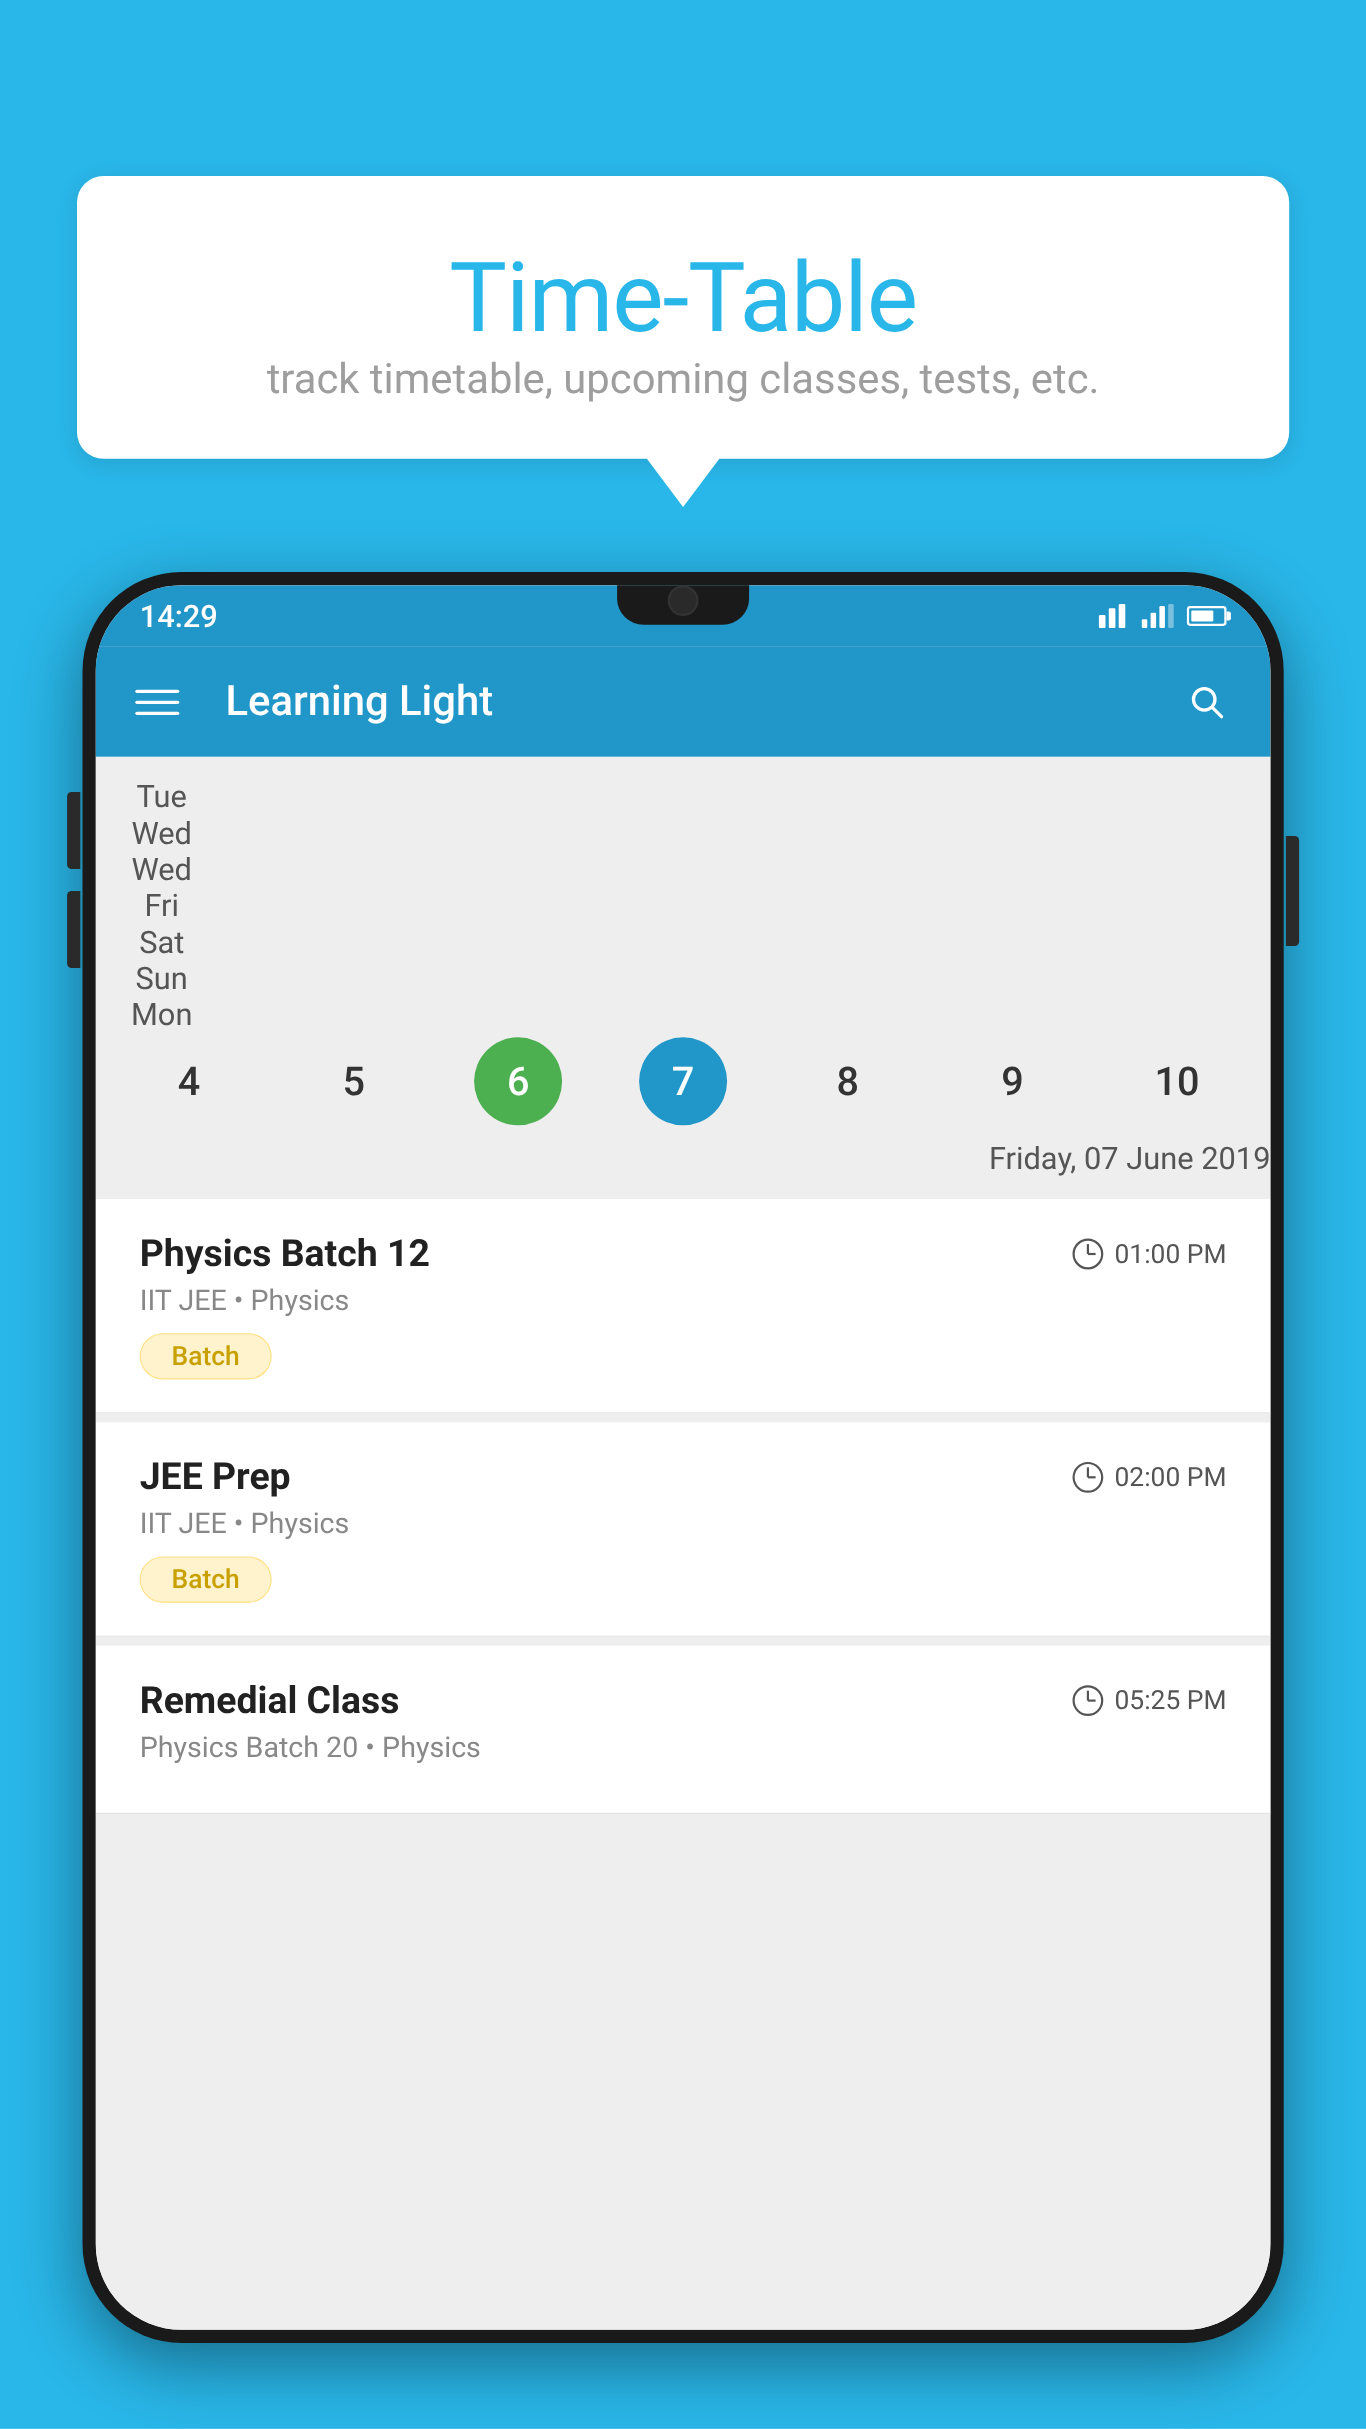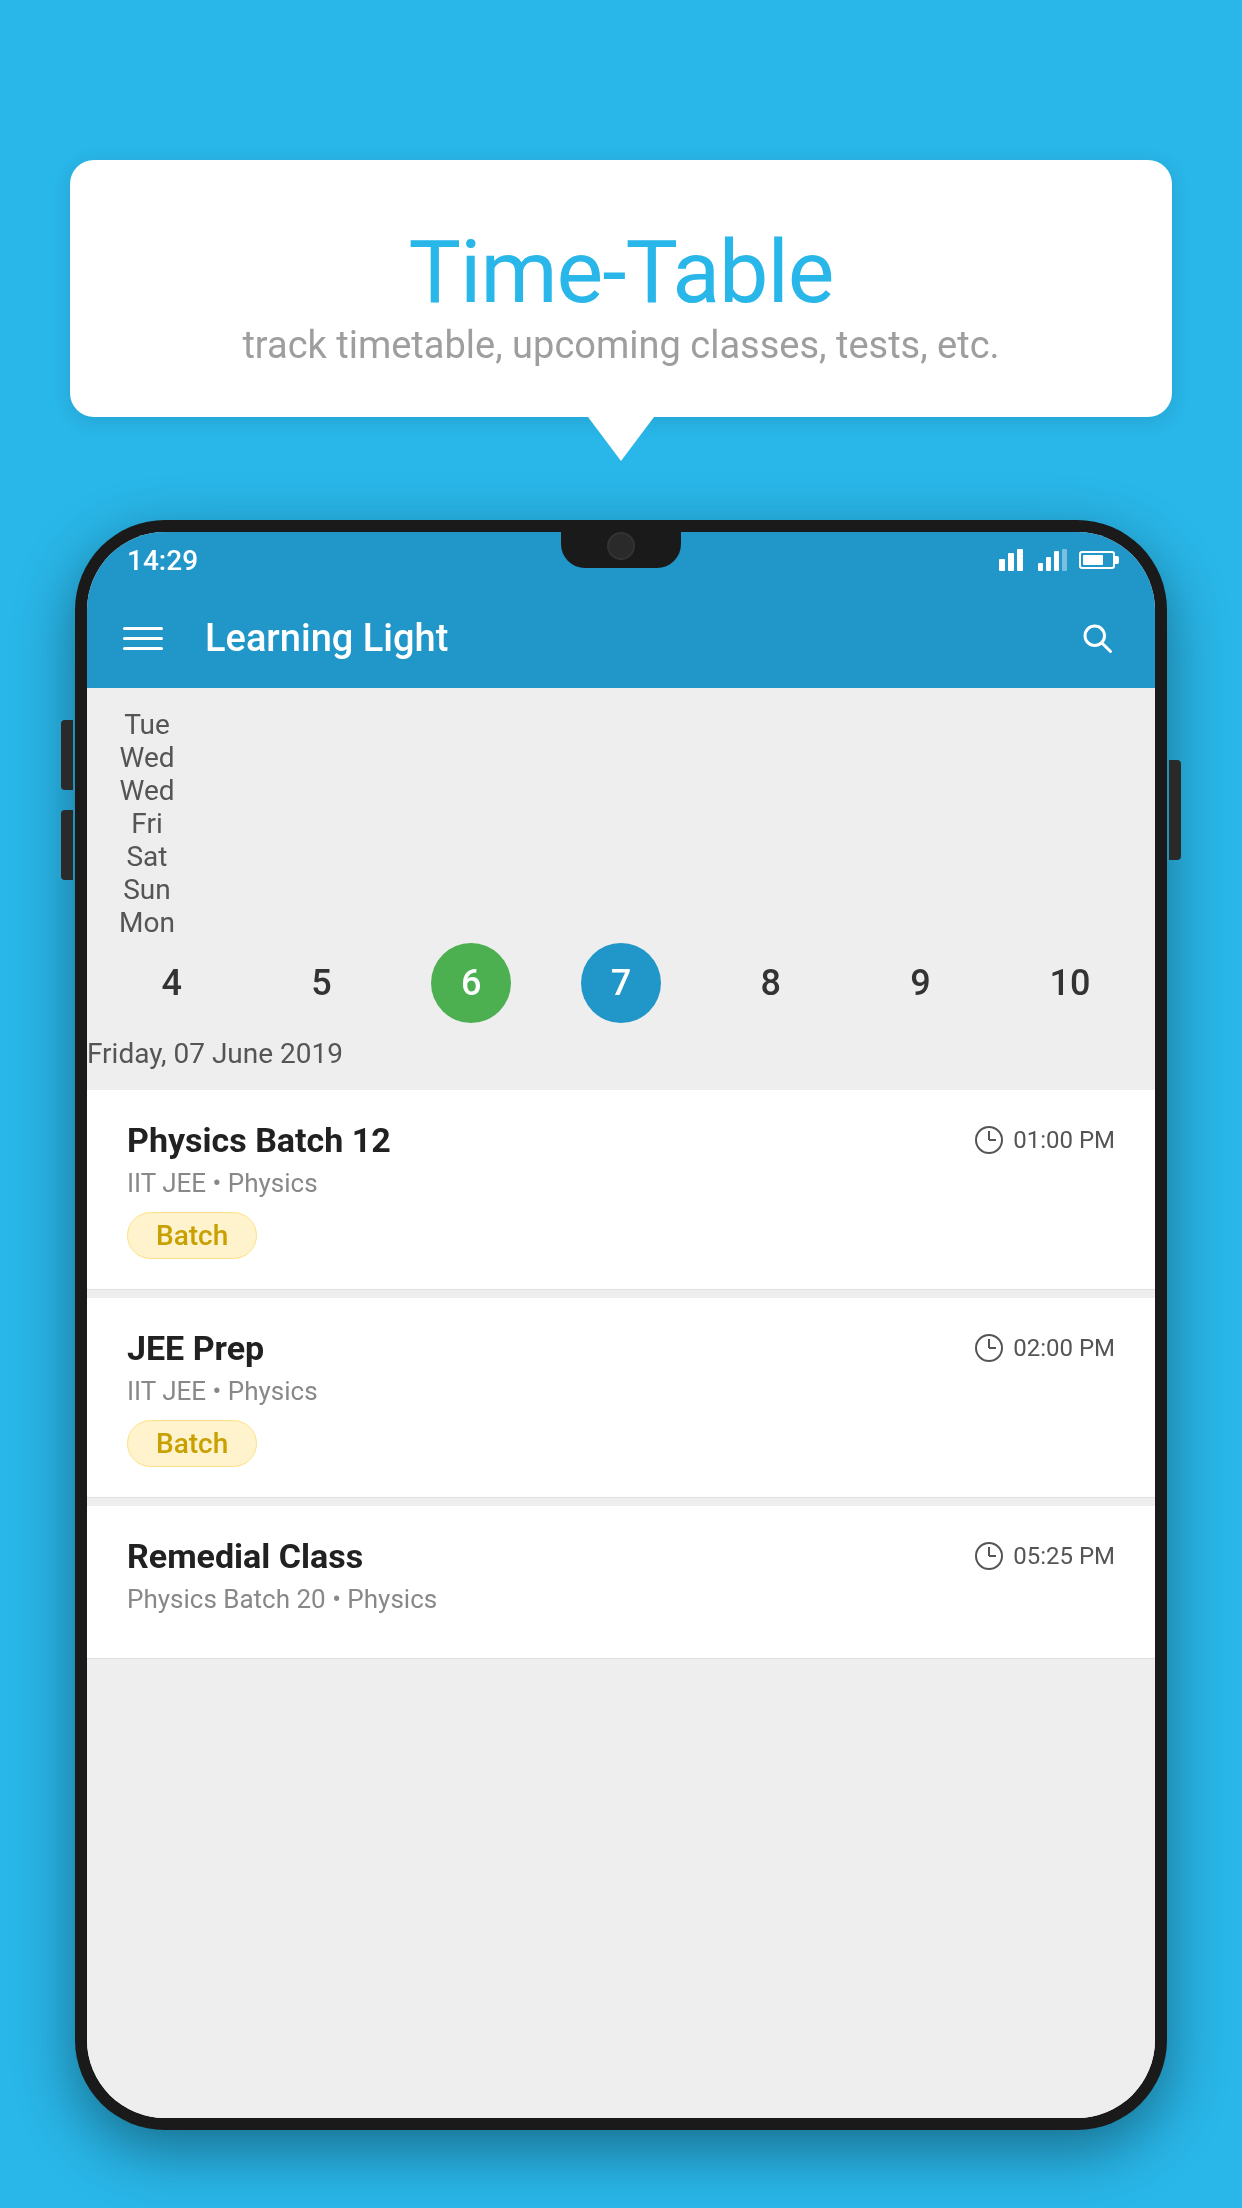--- a/index.html
+++ b/index.html
@@ -304,21 +304,21 @@
       background: #4CAF50;
       color: white;
     }
 
     .date-circle.selected {
       background: #2196C8;
       color: white;
     }
 
     .selected-date-label {
-      text-align: left;
+      text-align: right;
       font-size: 28px;
       color: #555;
       padding: 14px 0 10px;
     }
 
     
     .schedule-list {
       flex: 1;
       background: #EEEEEE;
       overflow-y: auto;
@@ -391,21 +391,21 @@
       margin-bottom: 14px;
     }
 
     .batch-badge {
       display: inline-block;
       background: #FFF3CD;
       color: #C8A000;
       border: 1px solid #FFE082;
       border-radius: 30px;
       padding: 6px 28px;
-      font-size: 28px;
+      font-size: 24px;
       font-weight: 500;
     }
 
     .divider {
       height: 8px;
       background: #EEEEEE;
     }
   </style>
 </head>
 <body>

